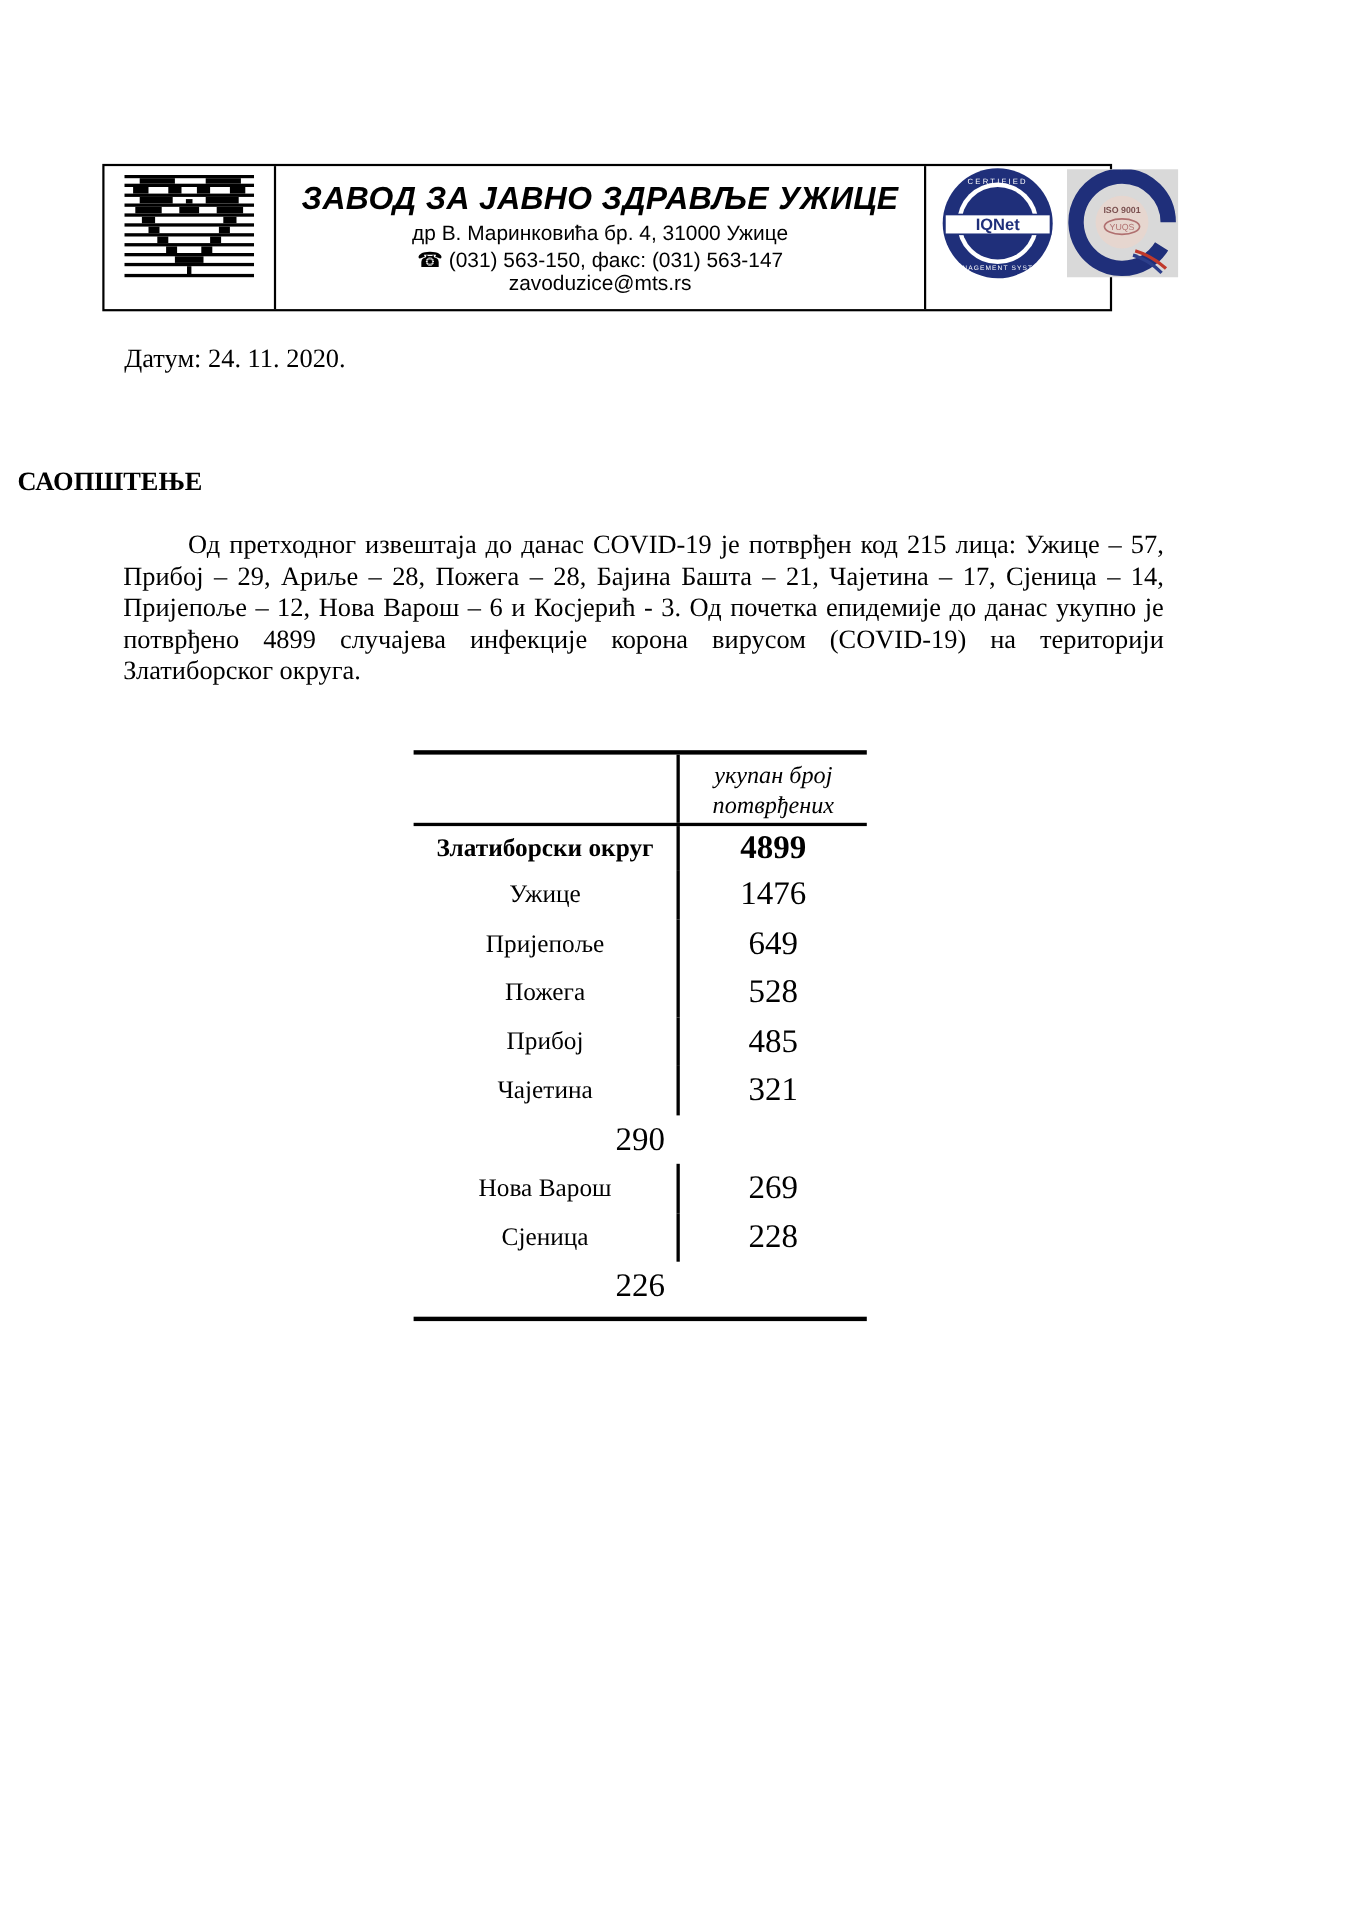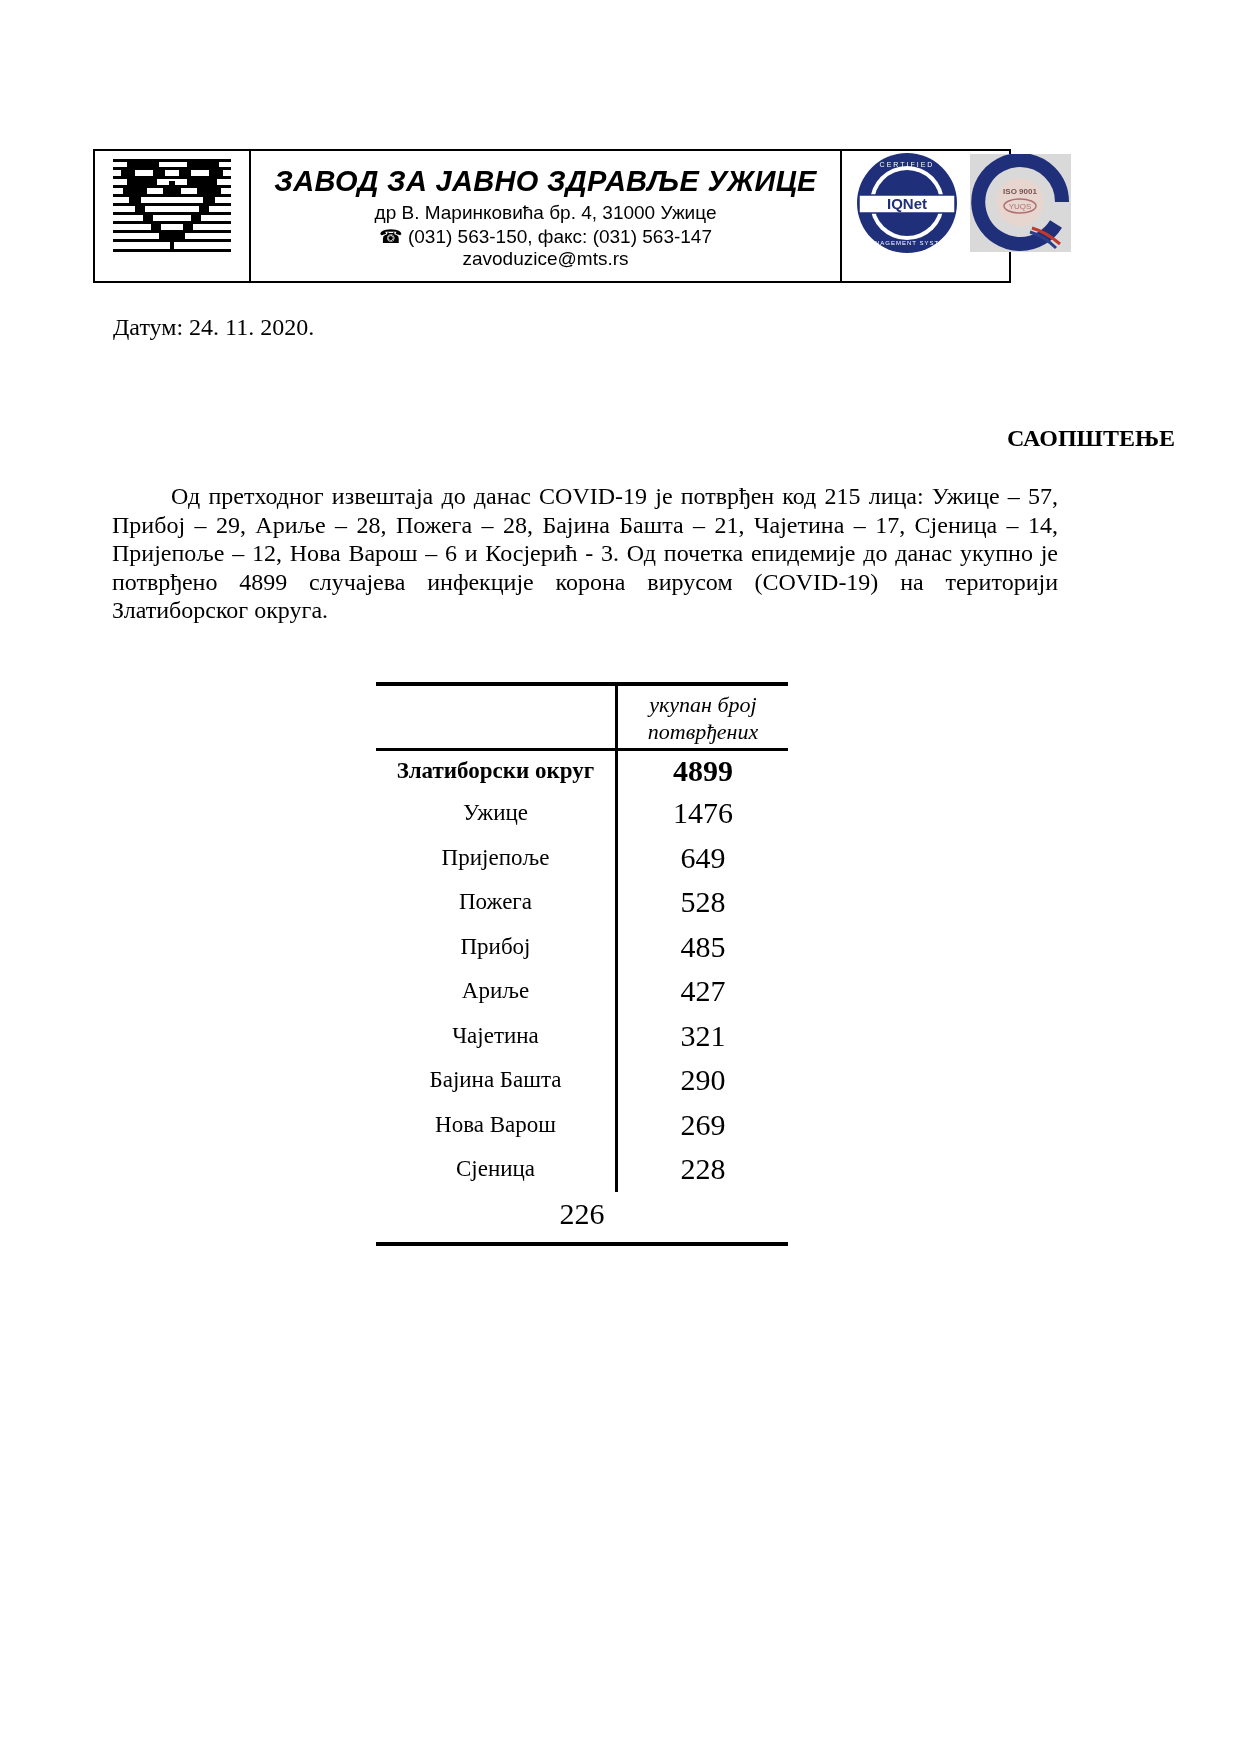--- a/index.html
+++ b/index.html
@@ -15,21 +15,21 @@
   .org-addr { top:51px; }
   .org-phone { top:74px; }
   .org-mail { top:97px; }
 
   .stripes { position:absolute; left:18px; top:8px; width:118px; height:100px; }
 
   .logo-iqnet { position:absolute; left:13px; top:0px; width:104px; height:104px; }
   .logo-iso { position:absolute; left:128px; top:3px; width:101px; height:98px; background:#d8d8d8; }
 
   .date { position:absolute; left:113px; top:314px; font-size:24px; }
-  .heading { position:absolute; left:5px; width:1170px; top:425px; text-align:right; font-size:24px; font-weight:bold; }
+  .heading { position:absolute; left:16px; width:1170px; top:425px; text-align:left; font-size:24px; font-weight:bold; }
 
   .para { position:absolute; left:112px; width:946px; top:482px; font-size:24px; line-height:28.6px; text-align:justify; text-indent:59px; }
 
   
   .tbl { position:absolute; left:376px; top:682px; width:412px; border-top:4px solid #000; border-bottom:4px solid #000; }
   .row { display:flex; height:44.5px; }
   .cell-l { width:242px; border-right:3px solid #000; text-align:center; font-size:23px; line-height:44.5px; box-sizing:border-box; }
   .cell-r { flex:1; text-align:center; font-size:30px; line-height:44.5px; }
   .row.head { height:62px; border-bottom:3px solid #000; }
   .row.head .cell-r { font-style:italic; font-size:22px; line-height:27px; padding-top:5px; }
@@ -137,29 +137,24 @@
   </div>
   <div class="row">
     <div class="cell-l">Пожега</div>
     <div class="cell-r">528</div>
   </div>
   <div class="row">
     <div class="cell-l">Прибој</div>
     <div class="cell-r">485</div>
   </div>
   <div class="row">
-    <div class="cell-l">Ариље</div>
-    <div class="cell-r">427</div>
-  </div>
-  <div class="row">
     <div class="cell-l">Чајетина</div>
     <div class="cell-r">321</div>
   </div>
   <div class="row">
-    <div class="cell-l">Бајина Башта</div>
     <div class="cell-r">290</div>
   </div>
   <div class="row">
     <div class="cell-l">Нова Варош</div>
     <div class="cell-r">269</div>
   </div>
   <div class="row">
     <div class="cell-l">Сјеница</div>
     <div class="cell-r">228</div>
   </div>

